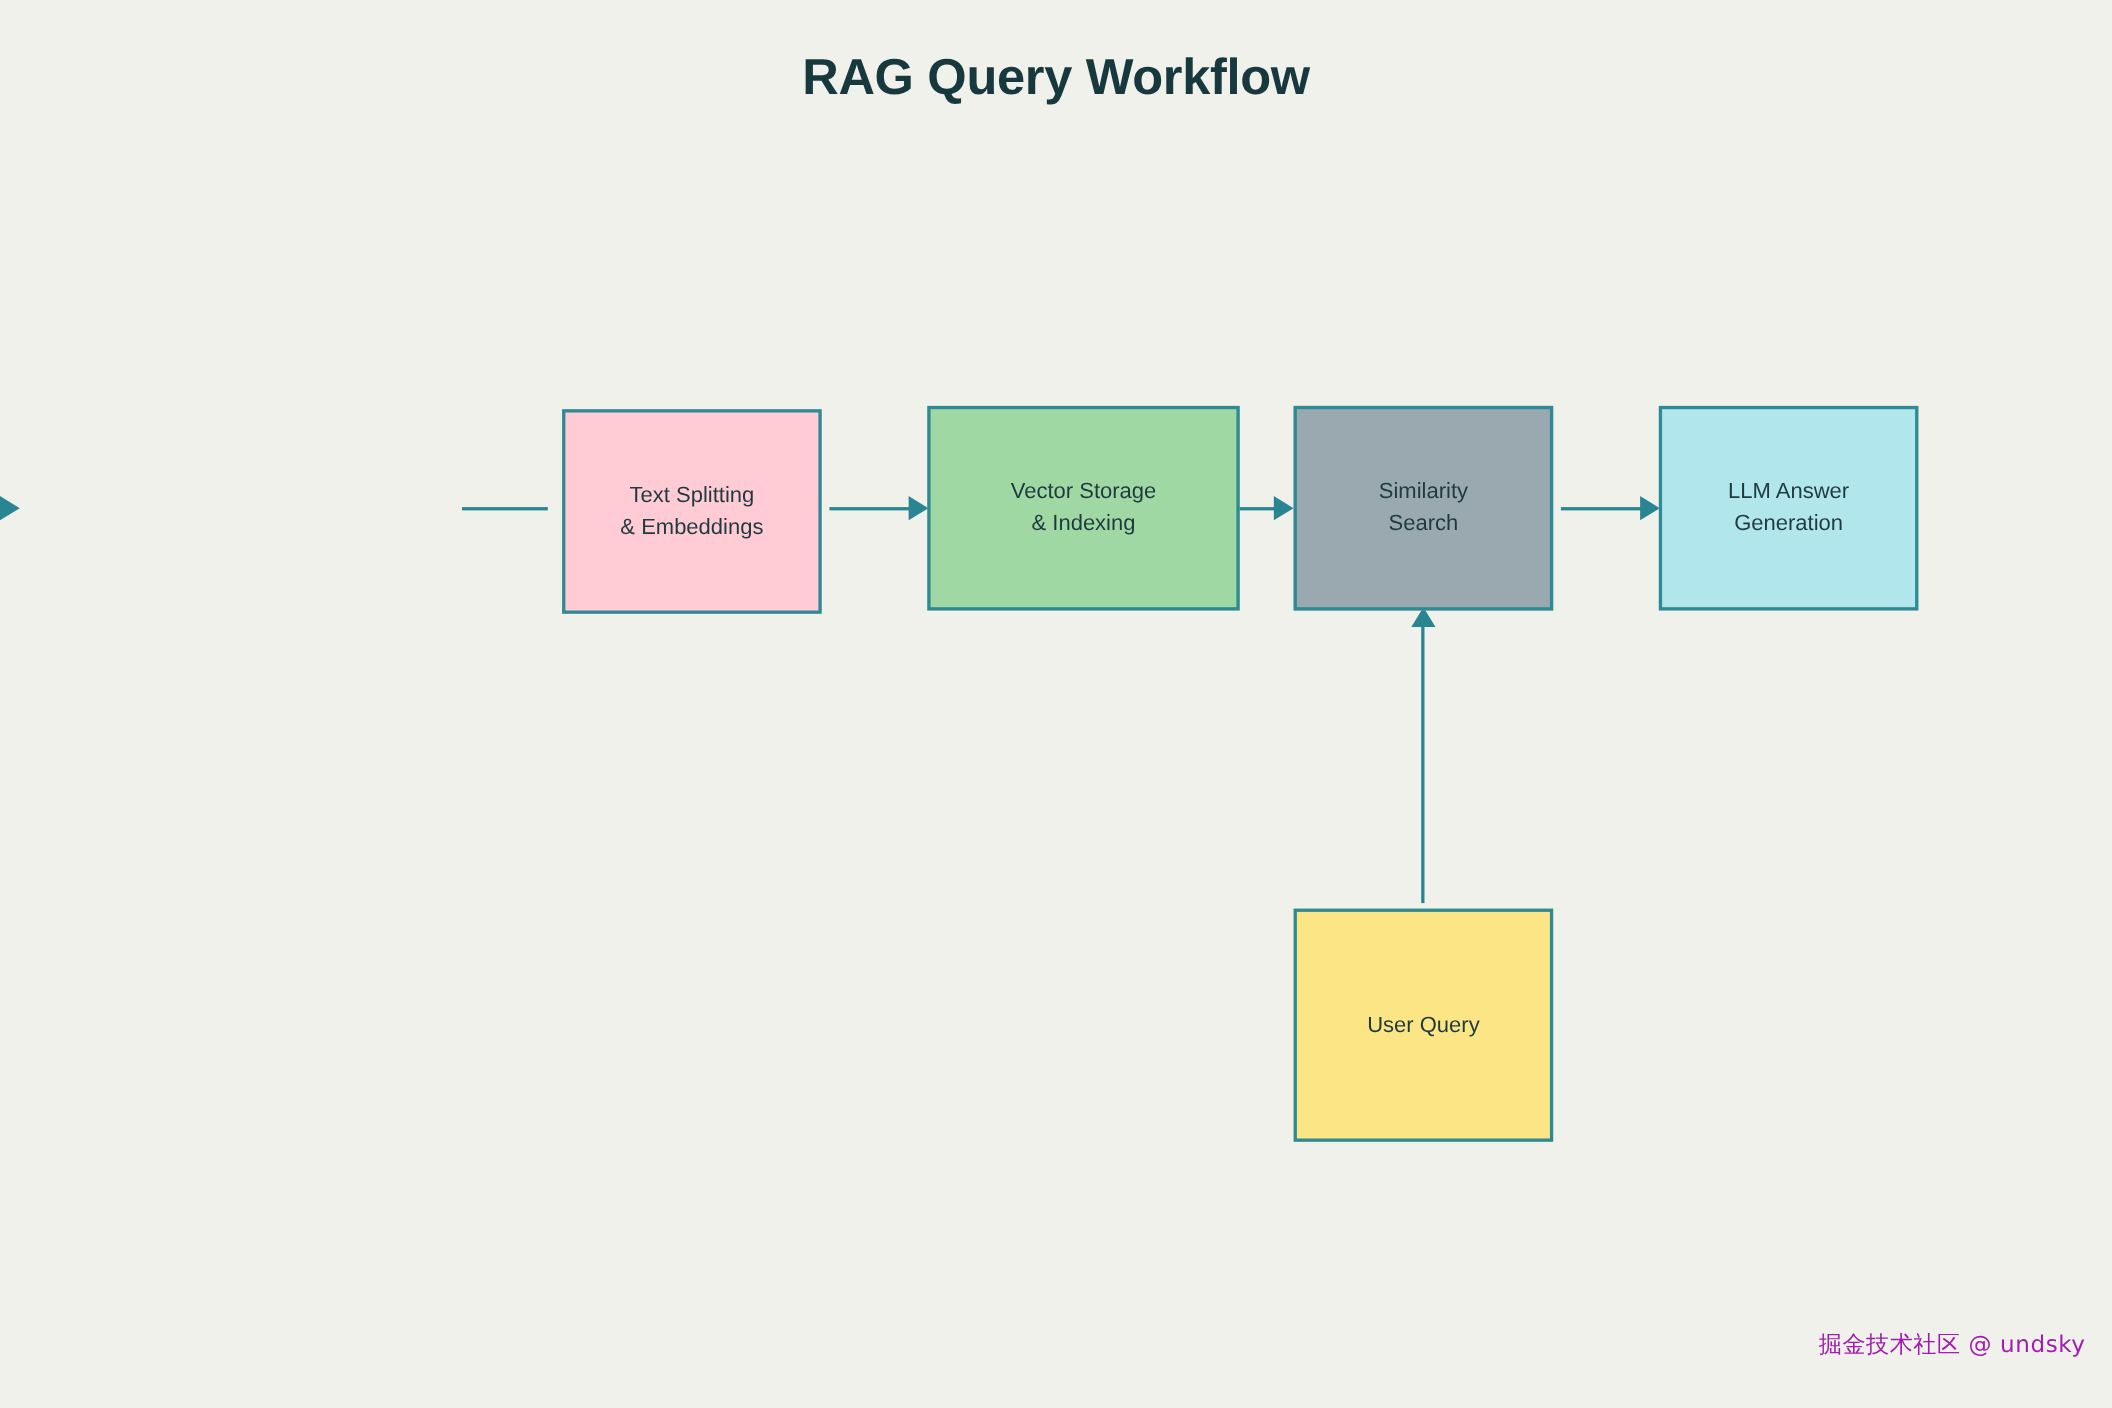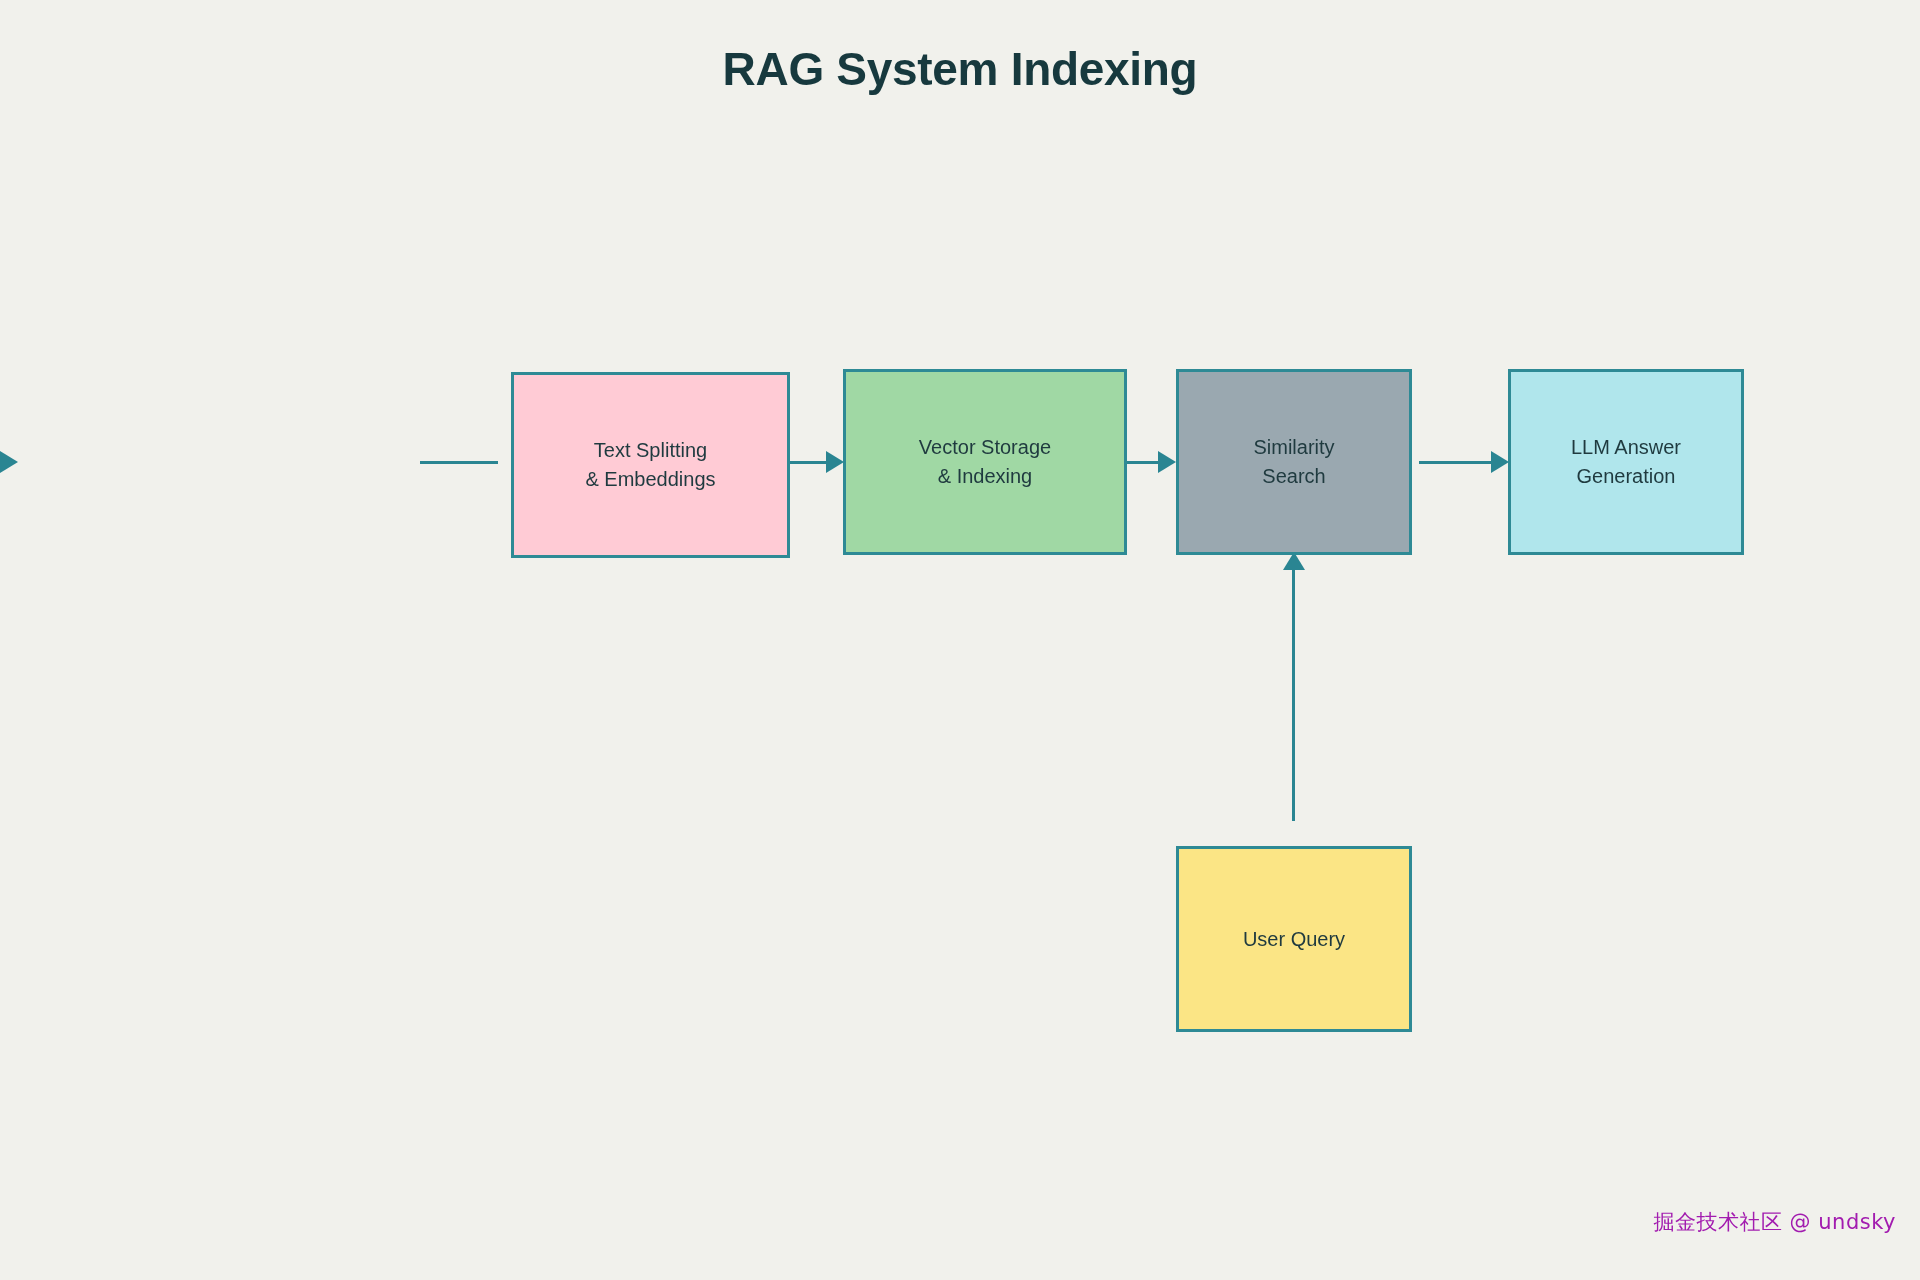--- a/index.html
+++ b/index.html
@@ -48,25 +48,25 @@
     font-size: 20px;
     line-height: 1.45;
     white-space: pre-line;
   }
   .node-label {
     display: block;
     white-space: pre-line;
   }
 
   .n-doc      { left: 177px; top: 369px; width: 236px; height: 186px; background: #b0e6ec; }
-  .n-split    { left: 511px; top: 372px; width: 279px; height: 186px; background: #ffcbd5; }
+  .n-split    { left: 511px; top: 372px; width: 236px; height: 186px; background: #ffcbd5; }
   .n-vector   { left: 843px; top: 369px; width: 284px; height: 186px; background: #a0d8a4; }
   .n-similar  { left: 1176px; top: 369px; width: 236px; height: 186px; background: #9aa8b0; justify-content: center; }
   .n-llm      { left: 1508px; top: 369px; width: 236px; height: 186px; background: #b0e6ec; }
-  .n-query    { left: 1176px; top: 826px; width: 236px; height: 186px; background: #fbe585; margin-top: 20px; }
+  .n-query    { left: 1176px; top: 826px; width: 236px; height: 212px; background: #fbe585; }
 
   
   .conn {
     position: absolute;
   }
   .conn-h {
     height: 3px;
     background: #2a8592;
     top: 461px;
   }
@@ -116,21 +116,21 @@
     letter-spacing: 0.5px;
     white-space: pre;
     font-family: "DejaVu Sans", "Liberation Sans", sans-serif;
   }
 </style>
 </head>
 <body>
 
 <div id="canvas">
 
-  <div class="title">RAG System Indexing</div>
+  <div class="title">RAG Query Workflow</div>
 
   <div class="conn conn-h c1"></div>
   <div class="head-r"></div>
 
   <div class="conn conn-h c2"></div>
   <div class="head-r h2"></div>
 
   <div class="conn conn-h c3"></div>
   <div class="head-r h3"></div>
 

